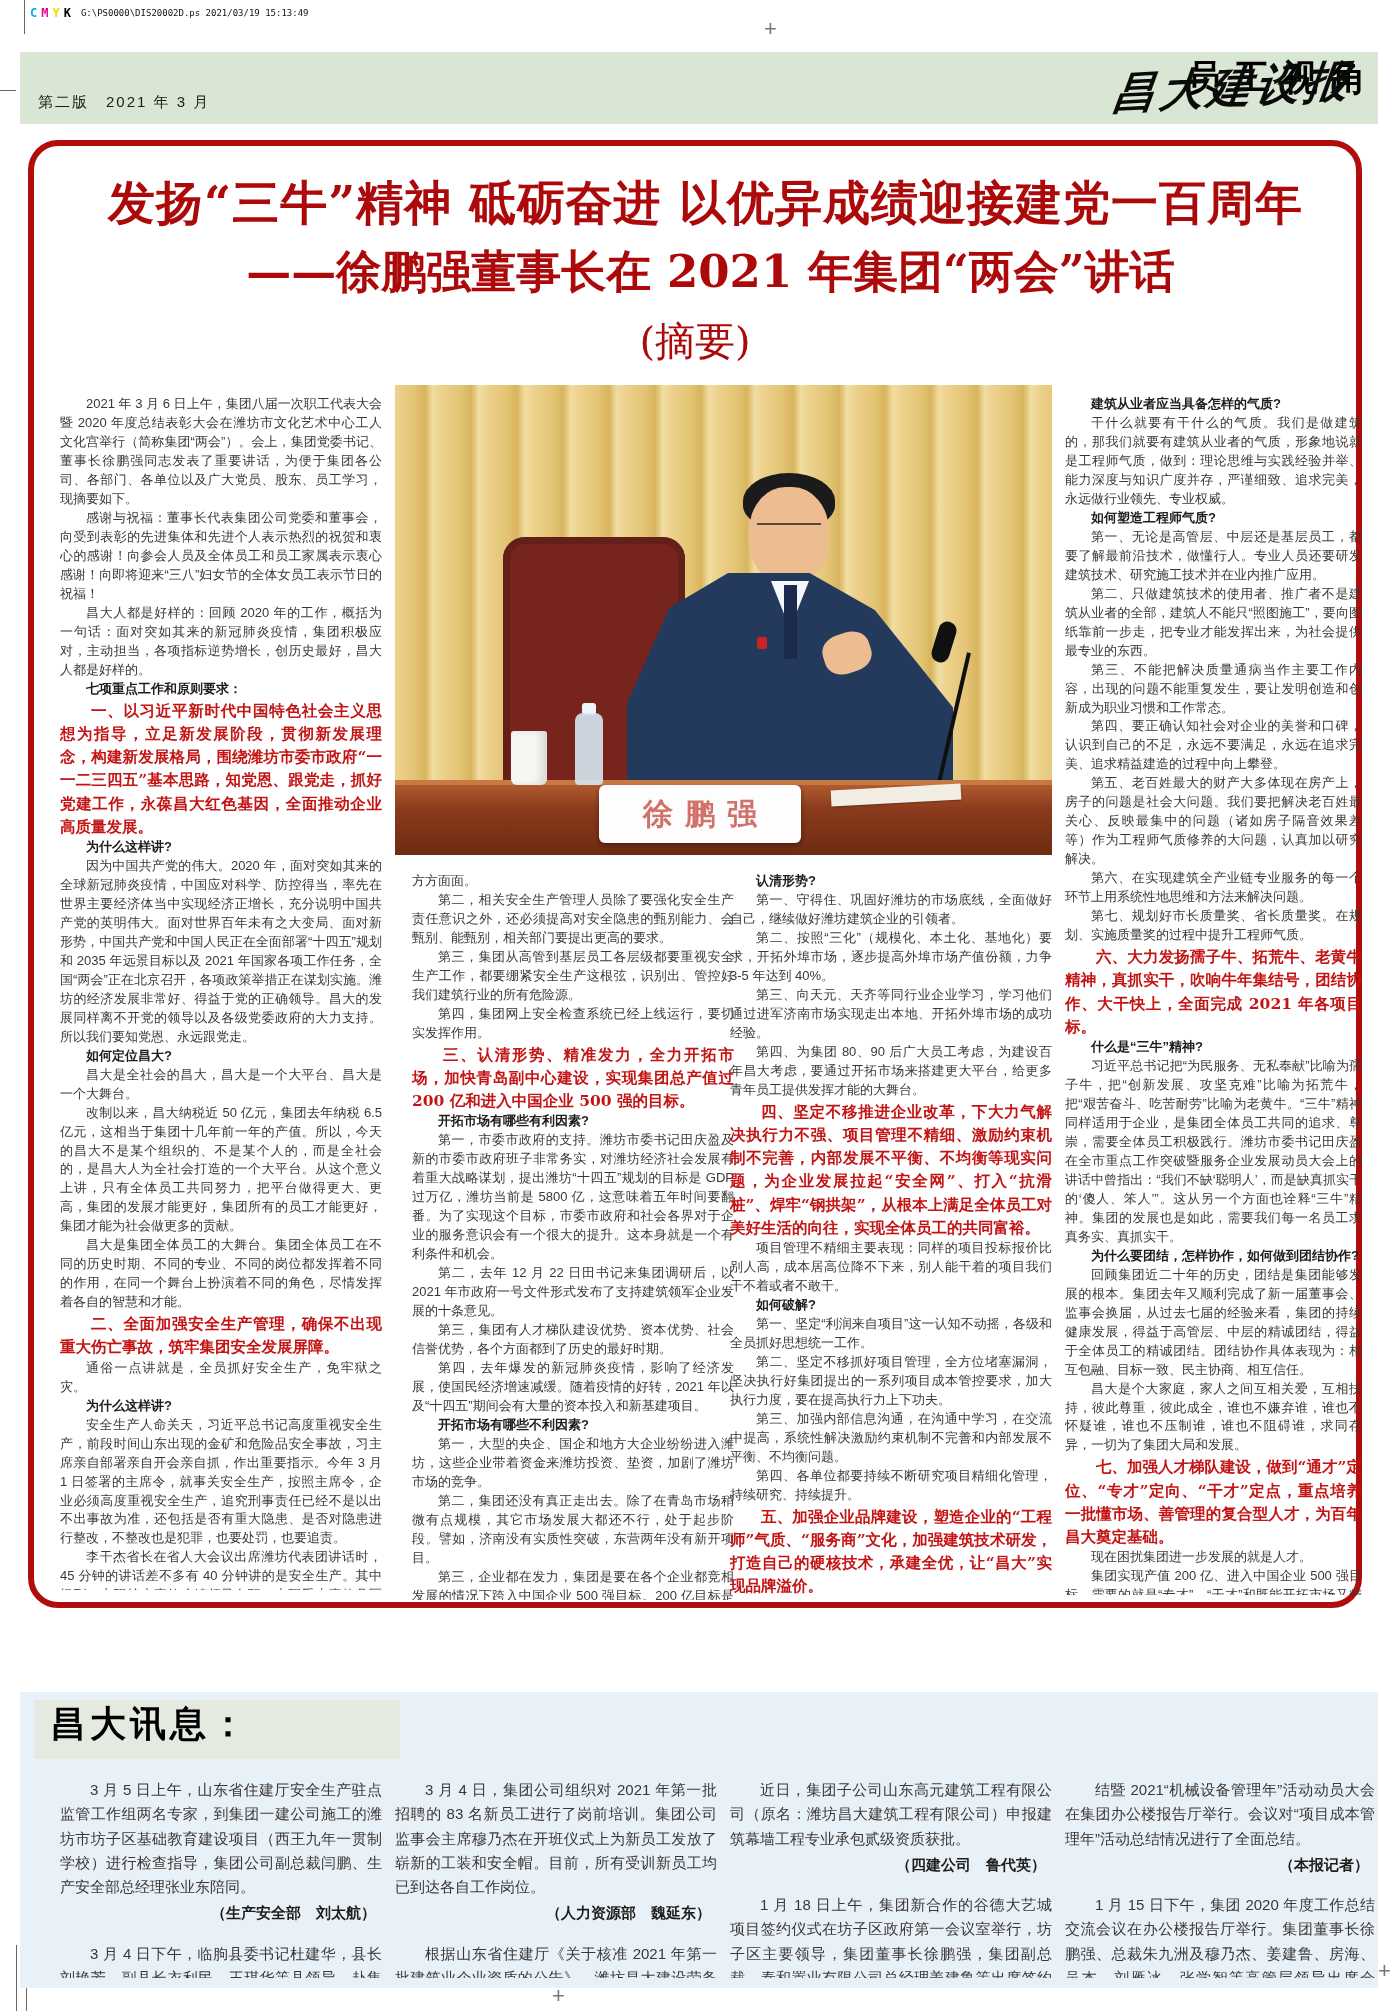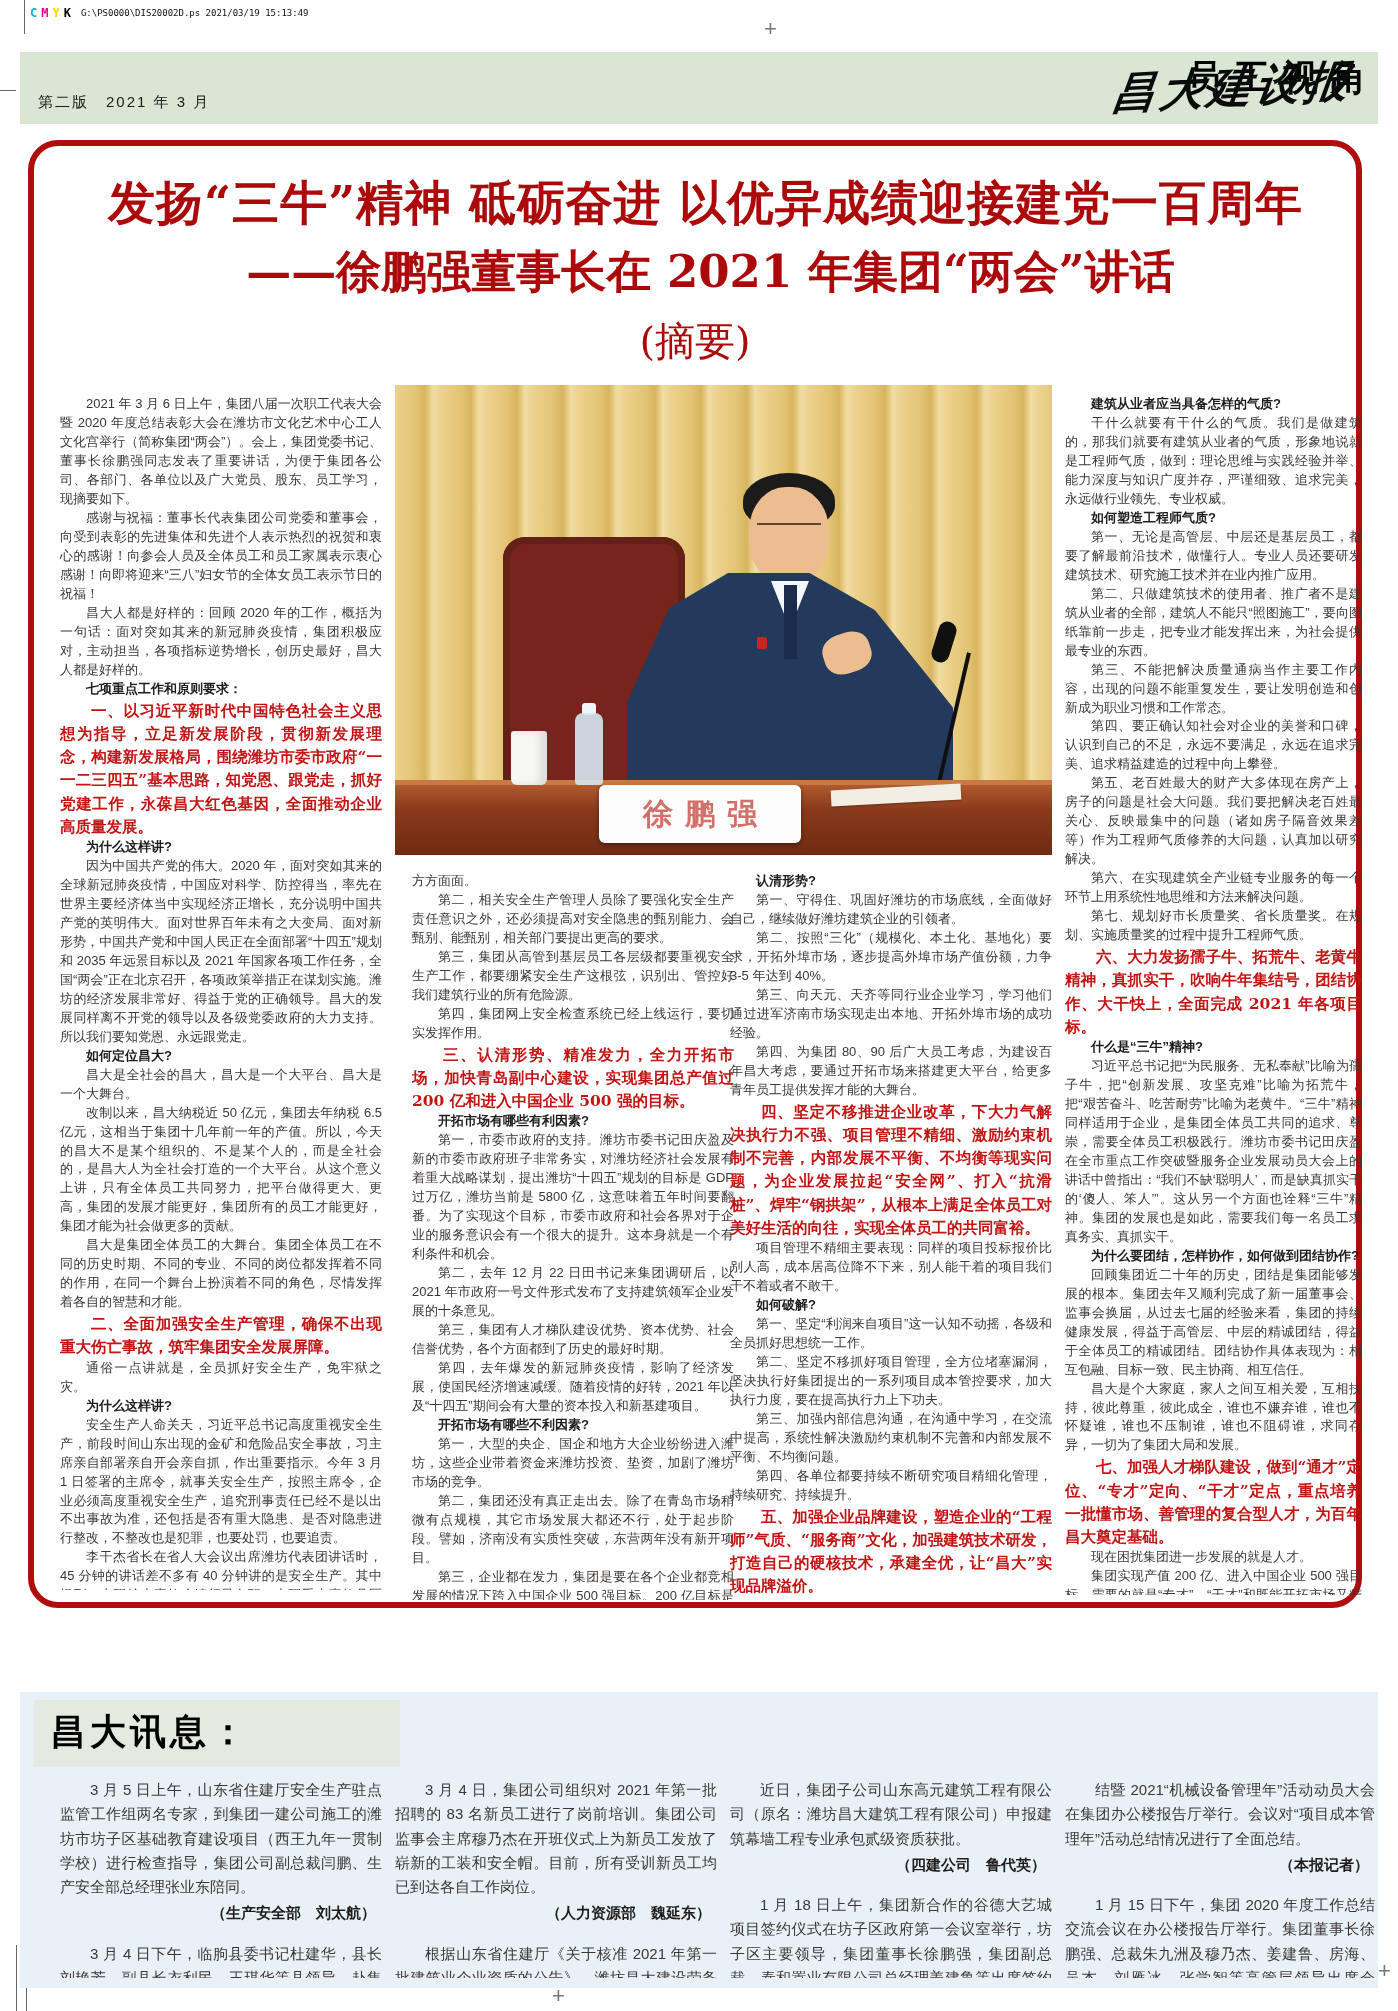--- a/index.html
+++ b/index.html
@@ -65,21 +65,21 @@
   .desk{position:absolute;left:0;bottom:0;width:100%;height:70px;background:linear-gradient(#b05a2e,#8a3a1c 35%,#6e2b12);
         border-top:5px solid #c97a44;}
   .papers{position:absolute;left:436px;bottom:52px;width:130px;height:16px;background:#f2eee4;transform:rotate(-3deg);box-shadow:0 1px 2px rgba(0,0,0,.3);}
   .nameplate{position:absolute;left:204px;bottom:12px;width:202px;height:58px;background:#fdfdfd;border-radius:6px;
              box-shadow:0 2px 5px rgba(0,0,0,.4);display:flex;align-items:center;justify-content:center;
              font-size:30px;font-weight:900;color:#d2706a;letter-spacing:12px;text-indent:12px;
              font-family:"DejaVu Serif","Liberation Serif",serif;}
   
   .news-box{position:absolute;left:20px;top:1692px;width:1358px;height:296px;background:#e8f1f8;}
   .news-title{position:absolute;left:14px;top:8px;margin:0;font-size:36px;font-weight:900;color:#000;
-              background:#e4eae0;padding:8px 150px 10px 16px;letter-spacing:4px;
+              background:#e4eae0;padding:0 150px 10px 16px;letter-spacing:4px;
               font-family:"DejaVu Sans",sans-serif;}
   .news-col{position:absolute;top:86px;width:322px;height:200px;overflow:hidden;font-size:15px;line-height:1.62;color:#3c3734;text-align:justify;}
   .news-col.nc1{left:40px;}.news-col.nc2{left:375px;}.news-col.nc3{left:710px;}.news-col.nc4{left:1045px;width:310px;}
   .news-item{margin:0 0 16px 0;}
   .news-text{margin:0;text-indent:2em;}
   .byline{margin:2px 6px 0 0;text-align:right;font-weight:bold;color:#1f1d1b;}
 </style>
 </head>
 <body>
 

